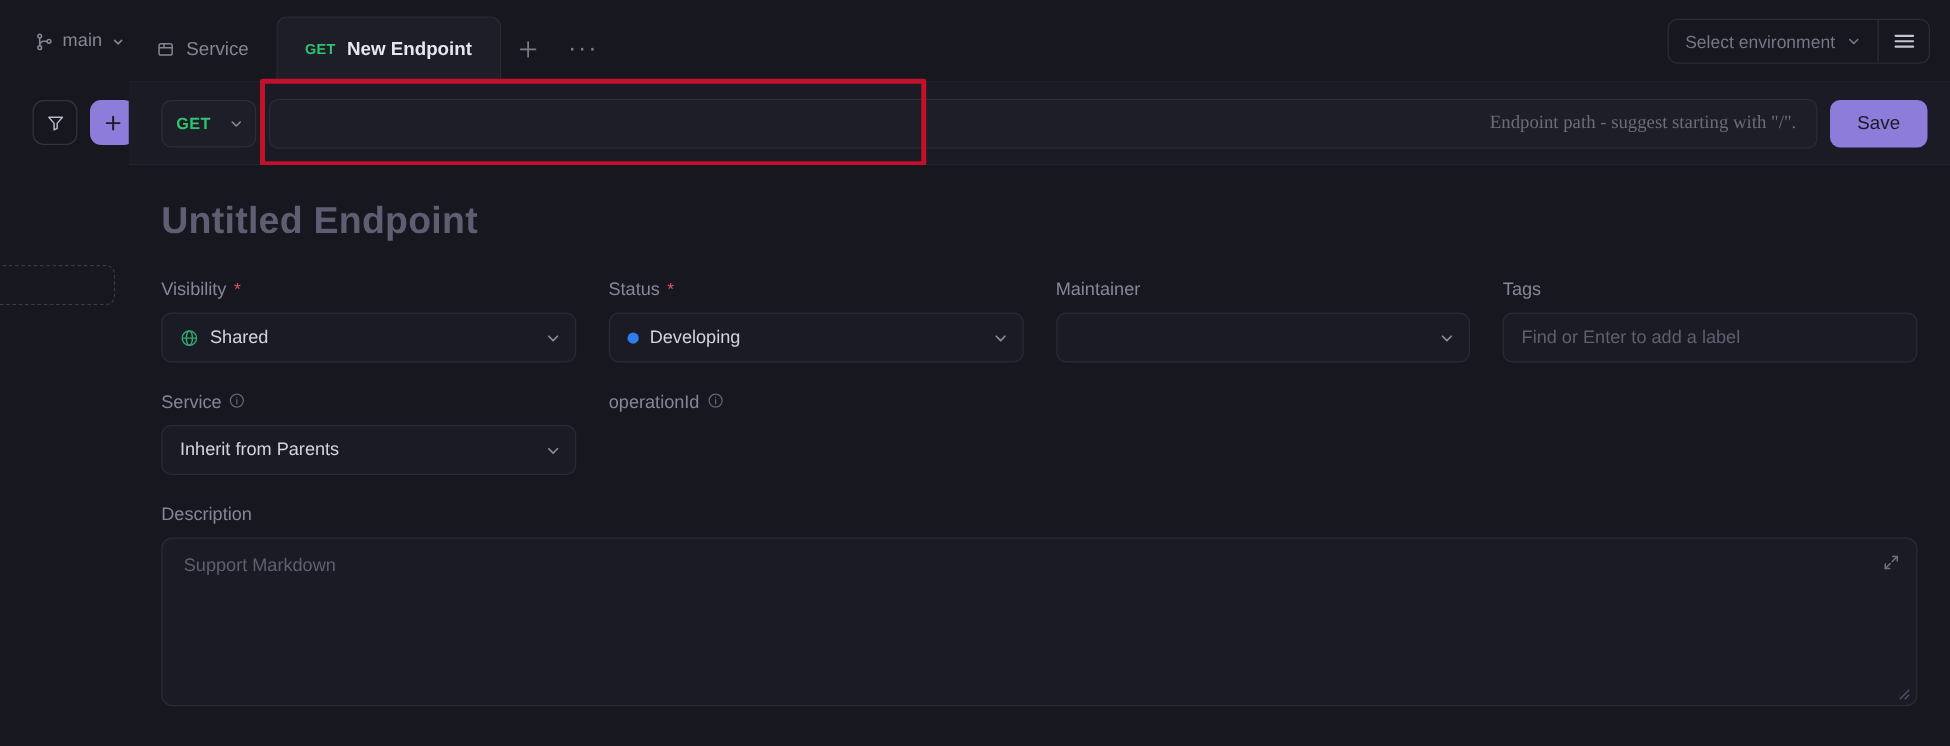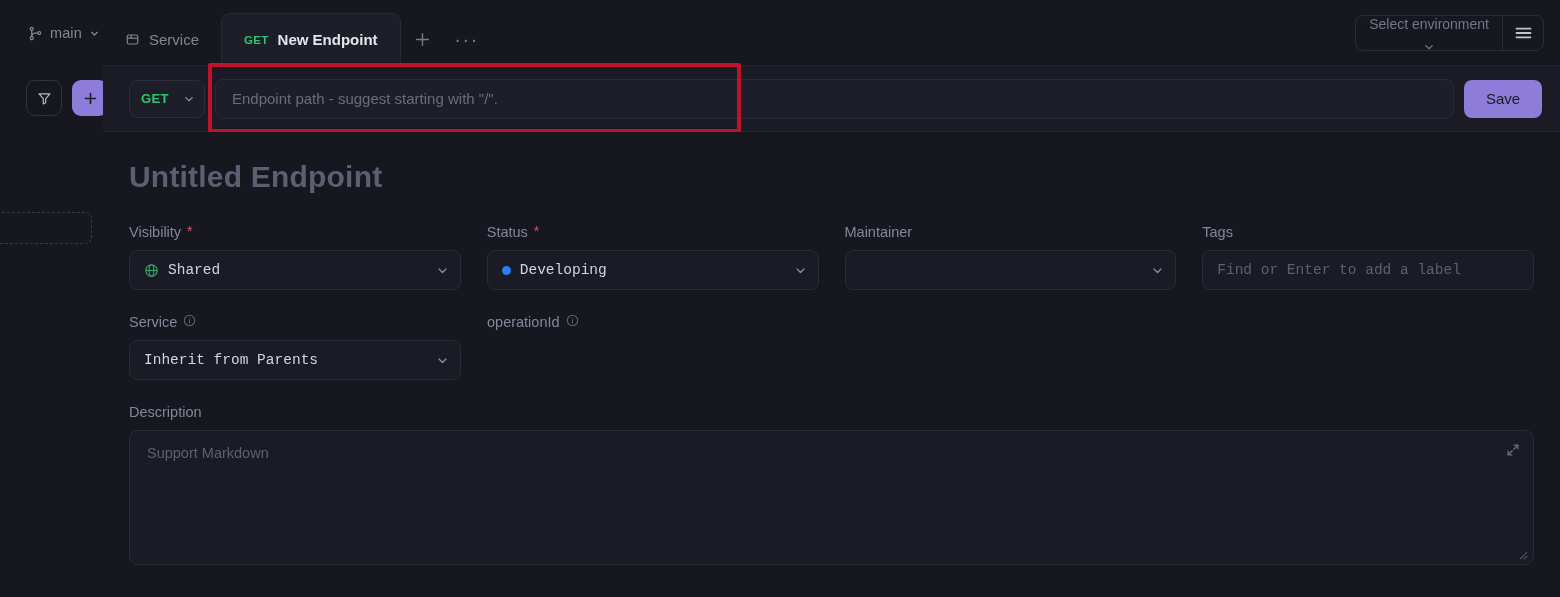--- a/index.html
+++ b/index.html
@@ -64,21 +64,21 @@
   }
   #tab-dots { font-size: 20px; letter-spacing: 1.5px; line-height: 10px; }
 
   #env-wrap {
     position: absolute; right: 16px; top: 15px; height: 36px;
     display: flex; align-items: stretch;
     border: 1px solid #2c2c38; border-radius: 8px; overflow: hidden;
   }
   #env-select {
     display: flex; align-items: center; gap: 9px; padding: 0 13px;
-    color: #76768a; font-size: 14px; flex-direction: column;
+    color: #76768a; font-size: 14px;
   }
   #env-menu-btn {
     width: 41px; display: flex; align-items: center; justify-content: center;
     border-left: 1px solid #2c2c38;
   }
 
   
   #url-bar {
     position: absolute; left: 103px; top: 66px; width: 1457px; height: 66px;
     background: #1b1b25; border-bottom: 1px solid #24242e;
@@ -86,21 +86,21 @@
   }
   #method-select {
     width: 76px; height: 38px; border: 1px solid #2e2e3a; border-radius: 8px;
     display: flex; align-items: center; justify-content: space-between;
     padding: 0 9px 0 11px; background: #1e1e28;
   }
   #method-value { color: #30c46f; font-size: 13px; font-weight: bold; letter-spacing: .3px; }
   #path-input {
     flex: 1; height: 40px; border: 1px solid #2b2b37; border-radius: 8px;
     background: #1e1e28; color: #d6d6e2; font-size: 15px;
-    padding: 0 16px; font-family: Liberation Sans, sans-serif; outline: none;
+    padding: 0 16px; font-family: Liberation Serif, serif; outline: none; text-align: right;
   }
   #path-input::placeholder { color: #6b6b7c; }
   #save-button {
     width: 78px; height: 38px; border-radius: 8px; border: none;
     background: #8e7cdb; color: #1a1a22; font-size: 15px;
     font-family: "Liberation Sans", sans-serif; cursor: pointer;
   }
   #path-highlight {
     position: absolute; left: 208px; top: 63px; width: 533px; height: 70px;
     border: 4px solid #c1112b; border-radius: 2px; pointer-events: none;
@@ -120,21 +120,21 @@
   .field-label {
     display: flex; align-items: flex-start; gap: 6px;
     color: #86869a; font-size: 14.5px; margin-bottom: 10px;
   }
   .req-star { color: #e05264; font-size: 14px; line-height: 1; }
   .control {
     height: 40px; border: 1px solid #2b2b37; border-radius: 8px;
     background: #1b1b25; display: flex; align-items: center;
     padding: 0 11px 0 14px; gap: 9px; color: #d4d4e0; font-size: 14.5px;
   }
-  .control .grow { flex: 1; font-family: Liberation Mono, monospace; }
+  .control .grow { flex: 1; }
   .control.placeholder-ctl { color: #5f5f72; }
   .globe-dot { width: 15px; height: 15px; }
   .status-dot {
     width: 9px; height: 9px; border-radius: 50%; background: #2f7ef0;
     flex: 0 0 auto;
   }
   .info-ico { opacity: .75; }
 
   #desc-label { color: #86869a; font-size: 14.5px; margin-bottom: 10px; }
   #desc-box {

